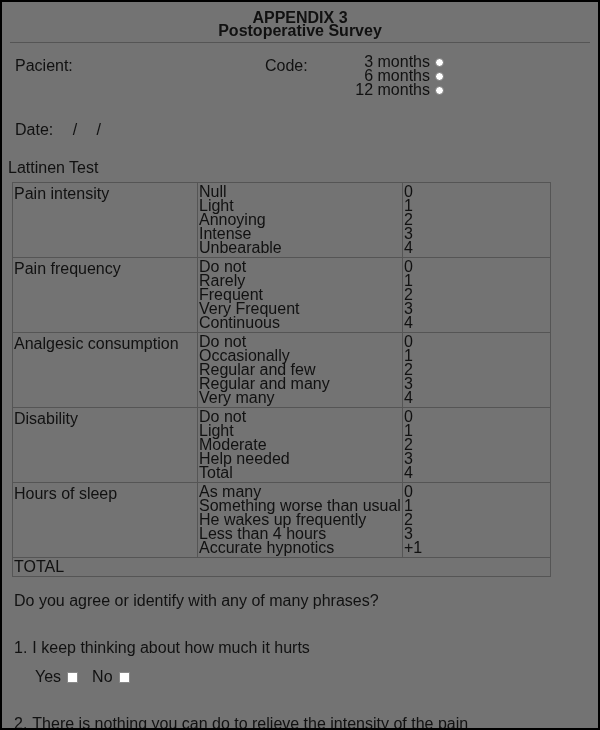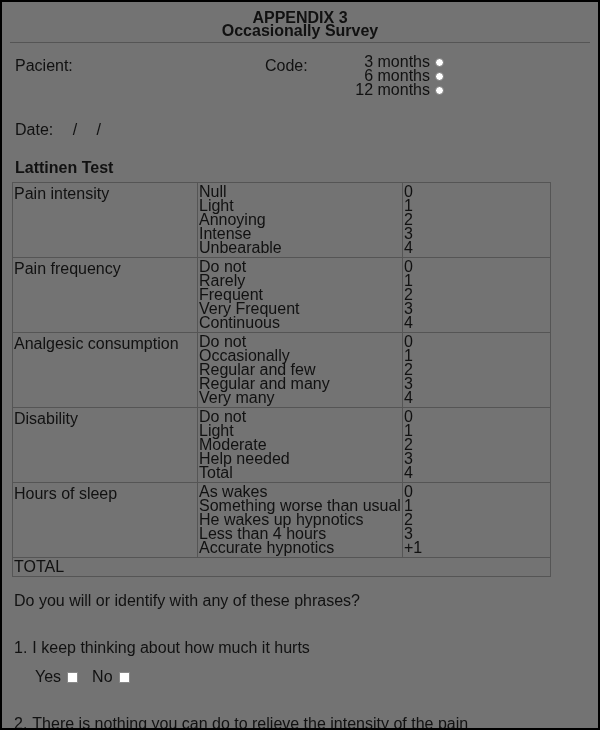--- a/index.html
+++ b/index.html
@@ -28,21 +28,21 @@
   .radio {
     width: 9px; height: 9px; border: 1px solid #777; border-radius: 50%;
     margin-left: 5px; flex: 0 0 auto; background: #fff;
   }
 
   
   .date-row { margin: 16px 0 0 13px; }
   .date-slash { display: inline-block; margin-left: 15px; }
 
   
-  .lattinen-title { font-weight: bold; margin: 20px 0 5px 13px; }
+  .lattinen-title { font-weight: normal; margin: 20px 0 5px 6px; }
   table.lattinen { border-collapse: collapse; margin-left: 10px; width: 538px; table-layout: fixed; }
   table.lattinen td { border: 1px solid #555; padding: 2px 1px; vertical-align: top; }
   td.cat { vertical-align: middle; }
   .c1 { width: 185px; } .c2 { width: 205px; } .c3 { width: 148px; }
   table.lattinen td div { line-height: 14px; }
   td.total { padding: 2px 7px; line-height: 14px; }
 
   
   .questions { margin: 15px 0 0 12px; }
   .q-intro { margin-bottom: 15px; }
@@ -54,21 +54,21 @@
     margin: 0 14px 0 6px; background: #fff; flex: 0 0 auto;
   }
 </style>
 </head>
 <body>
 
 <div class="page">
 
   <div class="header">
     <div>APPENDIX 3</div>
-    <div>Occasionally Survey</div>
+    <div>Postoperative Survey</div>
   </div>
   <div class="header-rule"></div>
 
   <div class="fields">
     <span class="pacient-label">Pacient:</span>
     <span class="code-label">Code:</span>
     <div class="code-options">
       <div class="code-option">
         <span>3 months</span>
         <span class="radio"></span>
@@ -168,43 +168,43 @@
         <div>1</div>
         <div>2</div>
         <div>3</div>
         <div>4</div>
       </td>
     </tr>
 
     <tr>
       <td class="cat">Hours of sleep</td>
       <td class="opts">
-        <div>As wakes</div>
+        <div>As many</div>
         <div>Something worse than usual</div>
-        <div>He wakes up hypnotics</div>
+        <div>He wakes up frequently</div>
         <div>Less than 4 hours</div>
         <div>Accurate hypnotics</div>
       </td>
       <td class="scores">
         <div>0</div>
         <div>1</div>
         <div>2</div>
         <div>3</div>
         <div>+1</div>
       </td>
     </tr>
 
     <tr>
       <td class="total" colspan="3">TOTAL</td>
     </tr>
   </tbody>
     </table>
 
   <div class="questions">
-    <div class="q-intro">Do you will or identify with any of these phrases?</div>
+    <div class="q-intro">Do you agree or identify with any of many phrases?</div>
 
     <div>
       <div class="q-text">
         <span class="q-num">1.</span><span>I keep thinking about how much it hurts</span>
       </div>
       <div class="yn-row">
         <span>Yes</span>
         <span class="checkbox"></span>
         <span>No</span>
         <span class="checkbox"></span>

